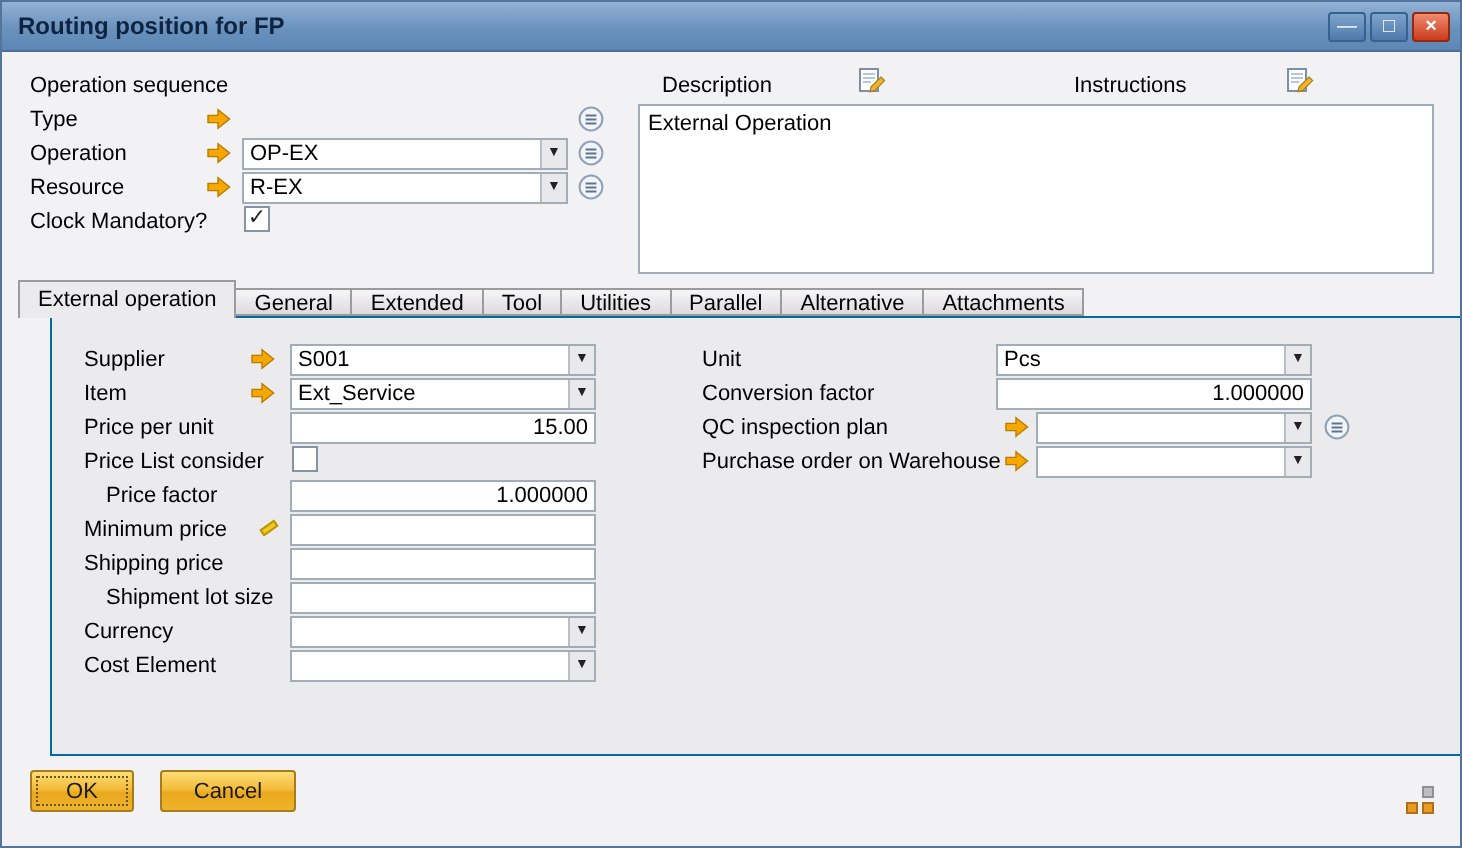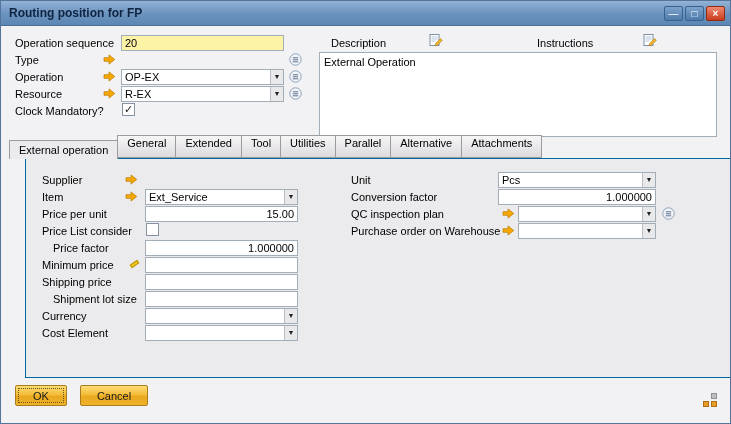--- a/index.html
+++ b/index.html
@@ -42,21 +42,21 @@
     position:absolute; width:13px; height:13px; box-sizing:border-box; border:1px solid #8593a2;
     background:#fff; font-size:11px; line-height:11px; text-align:center; font-weight:bold; color:#222;
   }
   .descbox {
     position:absolute; left:318px; top:51px; width:398px; height:85px; box-sizing:border-box;
     border:1px solid #a3adb8; background:#fff; font-size:11px; padding:3px 4px;
   }
 
   .tabs { position:absolute; left:8px; top:139px; height:19px; display:flex; align-items:flex-end; z-index:2; }
   .tab {
-    box-sizing:border-box; height:23px; line-height:15px; padding:0 9px; font-size:11px; white-space:nowrap;
+    box-sizing:border-box; height:14px; line-height:15px; padding:0 9px; font-size:11px; white-space:nowrap;
     background:linear-gradient(#f7f6f7,#dcdadd); border:1px solid #9b9b9b; margin-right:-1px; margin-bottom:1px;
   }
   .tab.active {
     height:19px; line-height:18px; margin-bottom:0; background:#ebeaec; border-bottom:none; position:relative; z-index:3;
   }
 
   .panel {
     position:absolute; left:24px; top:157px; width:714px; height:220px; box-sizing:border-box;
     background:#ebeaec; border:1px solid #0369a1;
   }
@@ -85,21 +85,20 @@
   <div class="titlebar">
     <span class="title">Routing position for FP</span>
     <span class="winbtns">
       <span class="wbtn min">—</span>
       <span class="wbtn max">□</span>
       <span class="wbtn close">×</span>
     </span>
   </div>
 
   <span class="lbl" style="left:14px;top:36px">Operation sequence</span>
-  <input class="inp hl" style="left: 120px; top: 34px; width: 163px;" value="20">
 
   <span class="lbl" style="left:14px;top:53px">Type</span>
   <span class="icon" style="left:102px;top:52px"><svg width="13" height="13" viewBox="0 0 13 13">
         <path d="M1 4.7h5V1.9L11.8 6.5 6 11.1V8.3H1z" fill="#f7a800" stroke="#b97c00" stroke-width="0.7"></path>
       </svg></span>
   <span class="icon" style="left:288px;top:52px"><svg width="13" height="13" viewBox="0 0 13 13">
         <circle cx="6.5" cy="6.5" r="5.7" fill="#f1f4f8" stroke="#8da1b8"></circle>
         <path d="M3.8 4.8h5.4M3.8 6.8h5.4M3.8 8.8h5.4" stroke="#5f748c" stroke-width="1" fill="none"></path>
       </svg></span>
 
@@ -156,20 +155,24 @@
     <div class="tab">Alternative</div>
     <div class="tab">Attachments</div>
   </div>
 
   <div class="panel">
 
     <span class="lbl" style="left:16px;top:15px">Supplier</span>
     <span class="icon" style="left:99px;top:14px"><svg width="13" height="13" viewBox="0 0 13 13">
           <path d="M1 4.7h5V1.9L11.8 6.5 6 11.1V8.3H1z" fill="#f7a800" stroke="#b97c00" stroke-width="0.7"></path>
         </svg></span>
+    <div class="combo" style="left:119px;top:13px;width:153px">
+      <span class="val">S001</span>
+      <span class="dd">▼</span>
+    </div>
 
     <span class="lbl" style="left:16px;top:32px">Item</span>
     <span class="icon" style="left:99px;top:31px"><svg width="13" height="13" viewBox="0 0 13 13">
           <path d="M1 4.7h5V1.9L11.8 6.5 6 11.1V8.3H1z" fill="#f7a800" stroke="#b97c00" stroke-width="0.7"></path>
         </svg></span>
     <div class="combo" style="left:119px;top:30px;width:153px">
       <span class="val">Ext_Service</span>
       <span class="dd">▼</span>
     </div>
 

